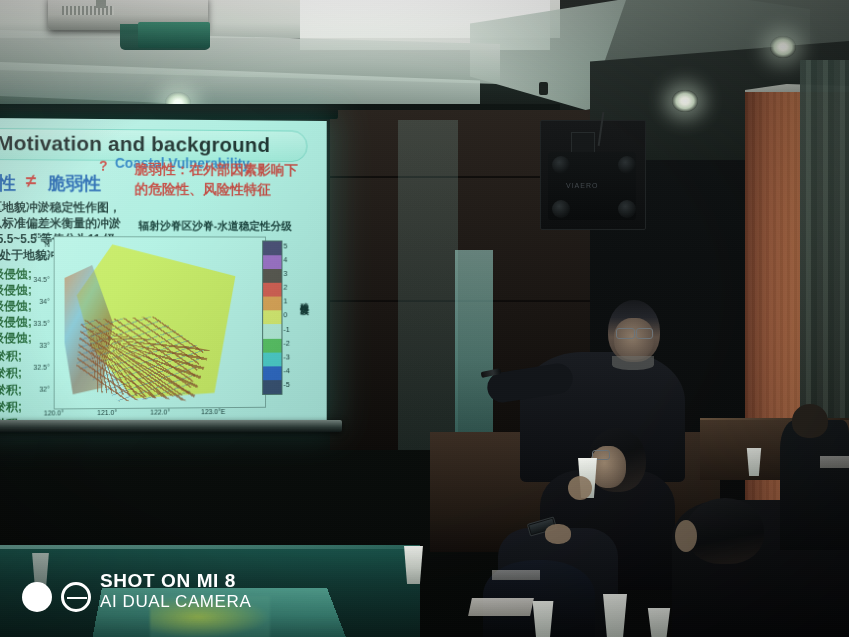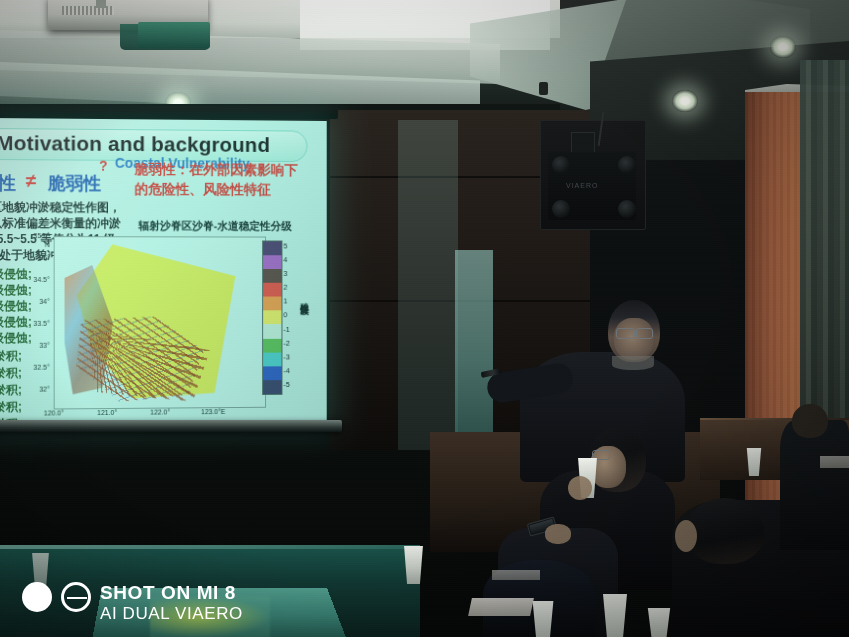--- a/index.html
+++ b/index.html
@@ -219,21 +219,21 @@
      border-radius:2px;transform:rotate(-12deg);}
   .glasses{position:absolute;border:1.1px solid #6d757a;border-radius:3px;}
   .paper{position:absolute;background:linear-gradient(180deg,#e8e6df 0%,#b9b8ae 100%);opacity:.85;}
 
   .vignette{position:absolute;inset:0;pointer-events:none;
      background:radial-gradient(ellipse at 42% 45%,rgba(0,0,0,0) 45%,rgba(0,0,0,.45) 100%);}
   .grain{position:absolute;inset:0;pointer-events:none;opacity:.10;
      background:repeating-linear-gradient(0deg,rgba(255,255,255,.06) 0 1px,rgba(0,0,0,.06) 1px 2px);}
 
   
-  .wm{position:absolute;left:22px;top:570px;display:flex;align-items:flex-start;gap:9px;margin-top:12px;}
+  .wm{position:absolute;left:22px;top:570px;display:flex;align-items:flex-end;gap:9px;}
   .wm-dot{width:30px;height:30px;border-radius:50%;background:#fff;}
   .wm-ring{width:30px;height:30px;border-radius:50%;border:3px solid #fff;
      position:relative;box-sizing:border-box;}
   .wm-ring:after{content:"";position:absolute;left:3px;top:12px;width:20px;height:2px;background:#fff;}
   .wm-text{color:#fff;line-height:21px;}
   .wm-l1{font-size:19px;font-weight:600;letter-spacing:.6px;}
   .wm-l2{font-size:17px;font-weight:400;letter-spacing:.6px;}
 </style>
 </head>
 <body>
@@ -427,17 +427,17 @@
   <div class="paper" style="left:820px;top:456px;width:29px;height:12px;opacity:.6;"></div>
 
   <div class="vignette"></div>
   <div class="grain"></div>
 
   <div class="wm">
     <div class="wm-dot"></div>
     <div class="wm-ring"></div>
     <div class="wm-text">
       <div class="wm-l1">SHOT ON MI 8</div>
-      <div class="wm-l2">AI DUAL VIAERO</div>
+      <div class="wm-l2">AI DUAL CAMERA</div>
     </div>
   </div>
 
 </div>
 
 </body></html>

